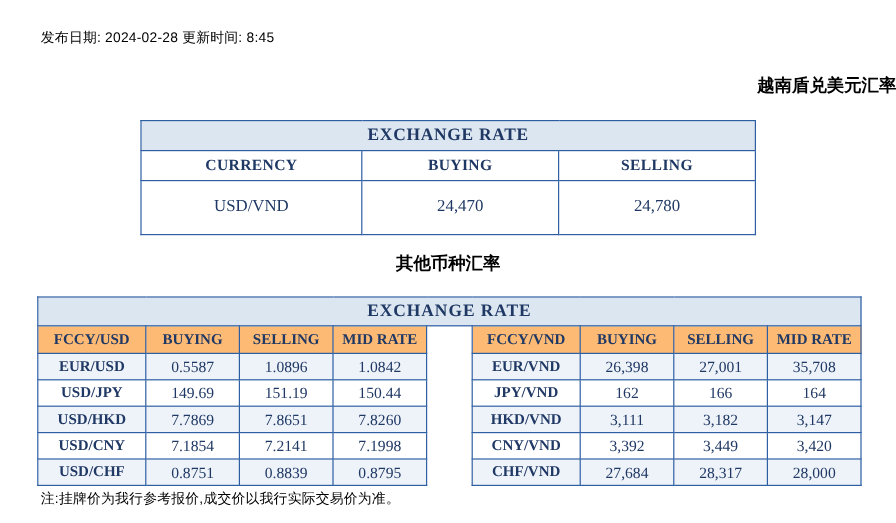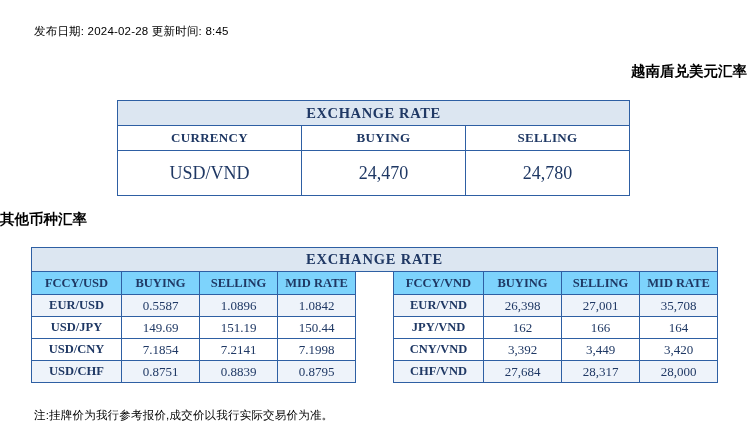--- a/index.html
+++ b/index.html
@@ -39,20 +39,21 @@
     font-family: "Liberation Sans", sans-serif;
     font-weight: bold;
     font-size: 14.5px;
     color: #000000;
   }
   .title2 {
     position: absolute;
     left: 0;
     top: 210px;
     width: 747px;
+    text-align: center;
     font-family: "Liberation Sans", sans-serif;
     font-weight: bold;
     font-size: 14.5px;
     color: #000000;
   }
 
   
   .table1 {
     position: absolute;
     left: 117px;
@@ -78,21 +79,21 @@
   .table1 .hdr {
     background: #ffffff;
     font-weight: bold;
     font-size: 13px;
     height: 22px;
     letter-spacing: 0.3px;
     padding: 1px 0;
   }
   .table1 .val {
     background: #ffffff;
-    font-size: 18px;
+    font-size: 14px;
     height: 42px;
     padding: 1px 0;
   }
 
   
   .table2 {
     position: absolute;
     left: 31px;
     top: 247px;
     width: 686px;
@@ -109,21 +110,21 @@
     padding: 0;
   }
   .table2 .band {
     background: #dce6f1;
     font-weight: bold;
     font-size: 14.5px;
     letter-spacing: 0.8px;
     height: 23px;
   }
   .table2 .colhdr {
-    background: #7dd3fc;
+    background: #fdba74;
     font-weight: bold;
     font-size: 12.5px;
     height: 22px;
   }
   .table2 .pair {
     font-weight: bold;
     font-size: 12.5px;
   }
   .table2 .spacer {
     border: none;
@@ -228,20 +229,31 @@
         <td>149.69</td>
         <td>151.19</td>
         <td>150.44</td>
         <td class="spacer"></td>
         <td class="pair">JPY/VND</td>
         <td>162</td>
         <td>166</td>
         <td>164</td>
       </tr>
 
+      <tr class="alt">
+        <td class="pair">USD/HKD</td>
+        <td>7.7869</td>
+        <td>7.8651</td>
+        <td>7.8260</td>
+        <td class="spacer"></td>
+        <td class="pair">HKD/VND</td>
+        <td>3,111</td>
+        <td>3,182</td>
+        <td>3,147</td>
+      </tr>
 
       <tr class="plain">
         <td class="pair">USD/CNY</td>
         <td>7.1854</td>
         <td>7.2141</td>
         <td>7.1998</td>
         <td class="spacer"></td>
         <td class="pair">CNY/VND</td>
         <td>3,392</td>
         <td>3,449</td>

